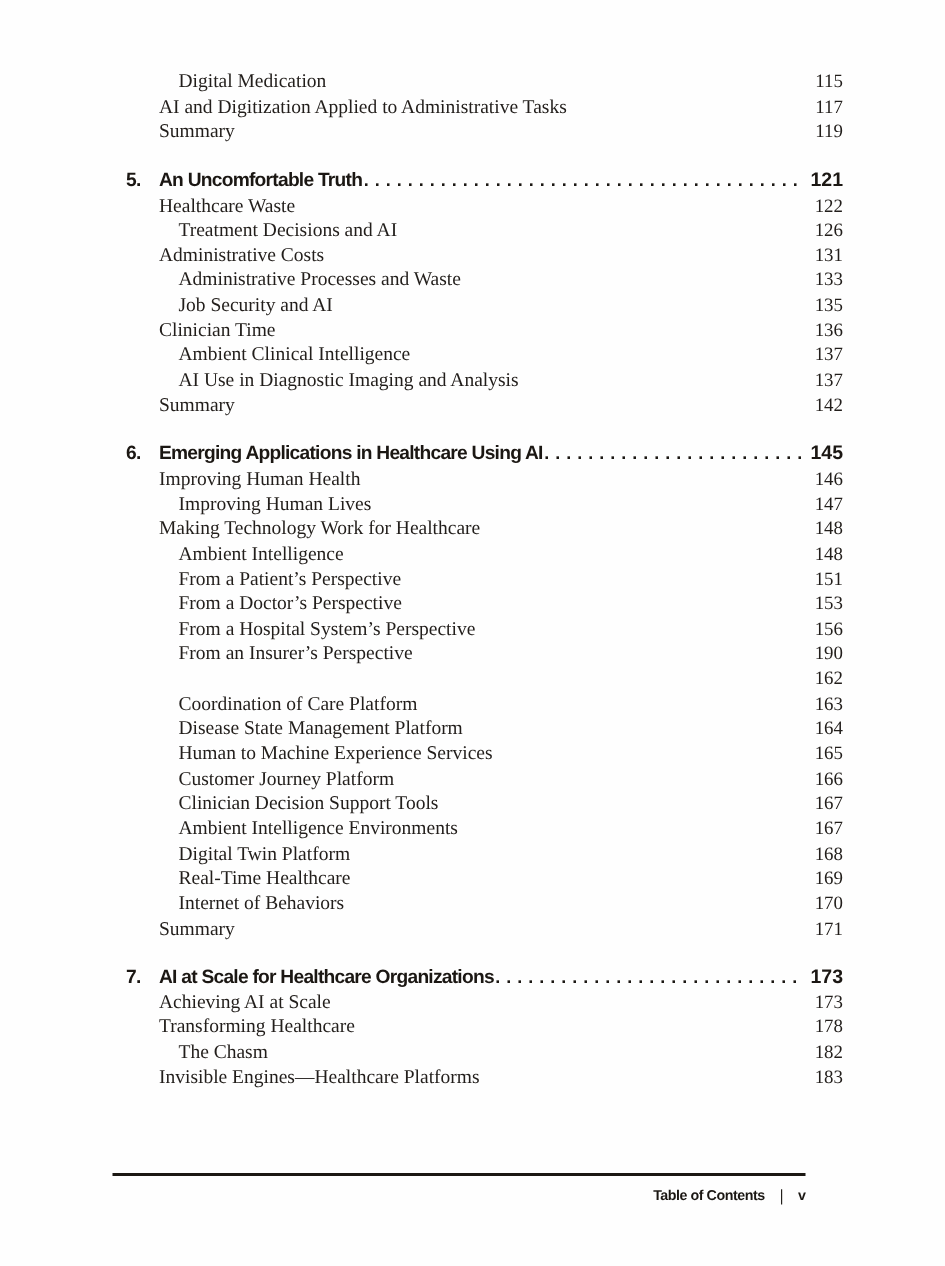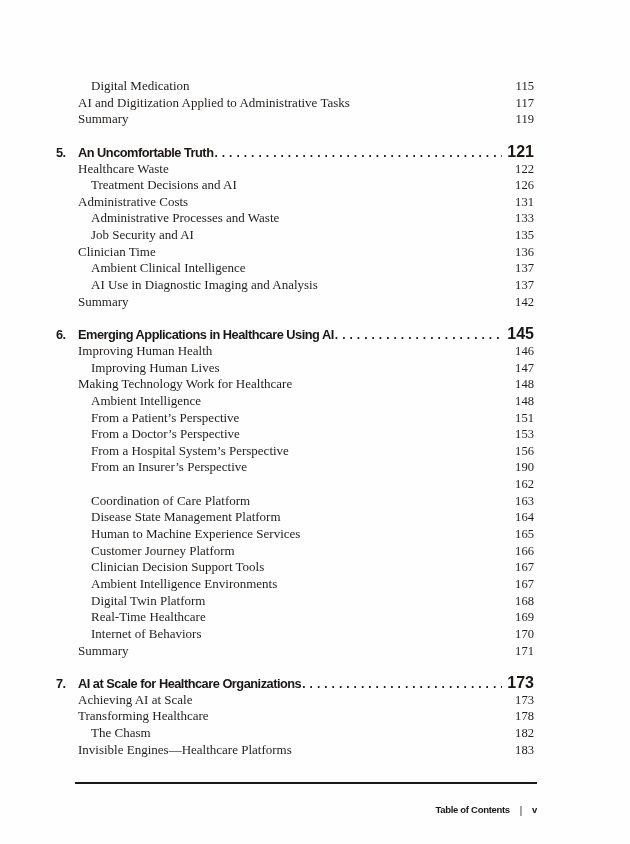--- a/index.html
+++ b/index.html
@@ -8,24 +8,23 @@
     width: 630px;
     height: 844px;
     margin: 0 auto;
     background: #fefefe;
     font-family: "Liberation Serif", serif;
     color: #221e1b;
     overflow: hidden;
   }
   .content {
     position: absolute;
-    left: 56px;
+    left: 84px;
     top: 46px;
     width: 478px;
-    margin-top: 32px;
   }
   .row {
     display: flex;
     align-items: baseline;
     height: 16.65px;
     line-height: 16.65px;
     font-size: 13px;
     white-space: nowrap;
   }
   .row.entry .title { flex: 0 0 auto; }
@@ -56,30 +55,30 @@
     margin: 0 5px 0 1px;
   }
   .leader::after {
     content: "..........................................................................................................";
     letter-spacing: 4px;
     font-family: "Liberation Sans", sans-serif;
     font-weight: 700;
     font-size: 12px;
   }
   .row.chapter .pnum {
-    font-size: 16px;
+    font-size: 13px;
     letter-spacing: 0;
   }
   .footer {
     position: absolute;
     left: 75px;
     top: 782px;
     width: 462px;
     border-top: 2px solid #1b1713;
-    padding-top: 20px;
+    padding-top: 8px;
     text-align: right;
     font-family: "Liberation Sans", sans-serif;
     font-weight: 700;
     letter-spacing: -0.3px;
     font-size: 9.5px;
     color: #1b1713;
   }
   .footer-sep {
     display: inline-block;
     margin: 0 10px;

